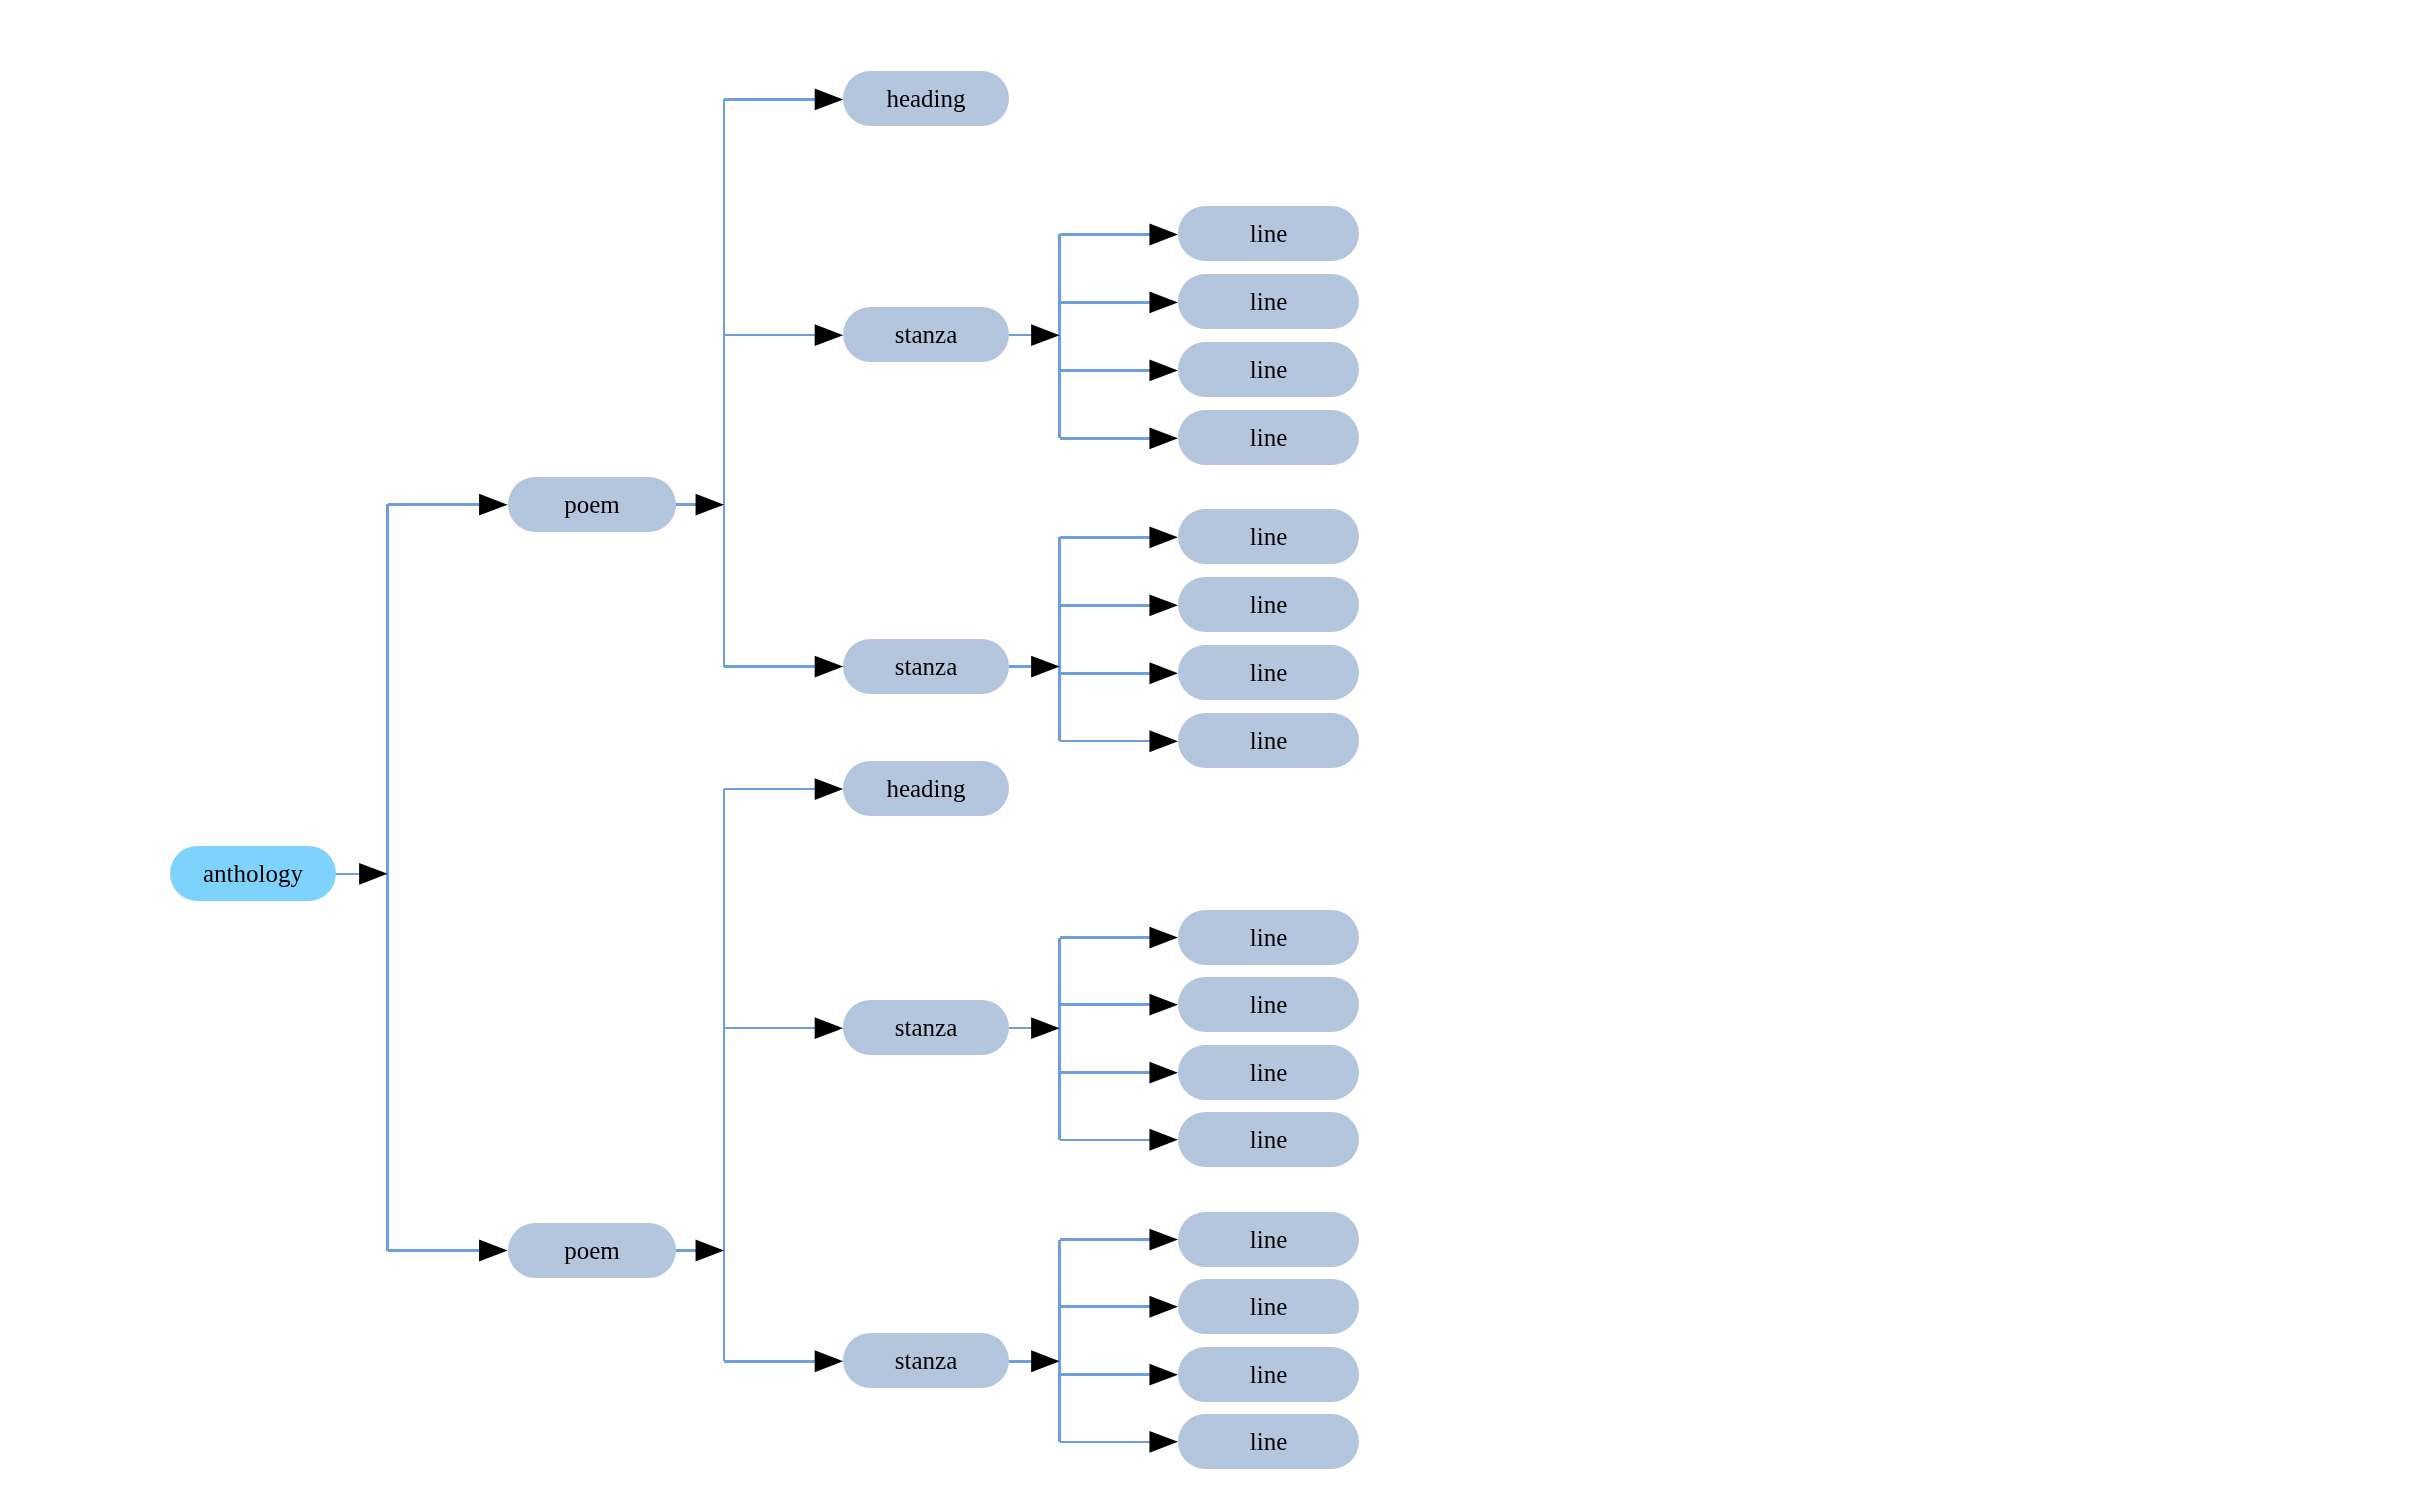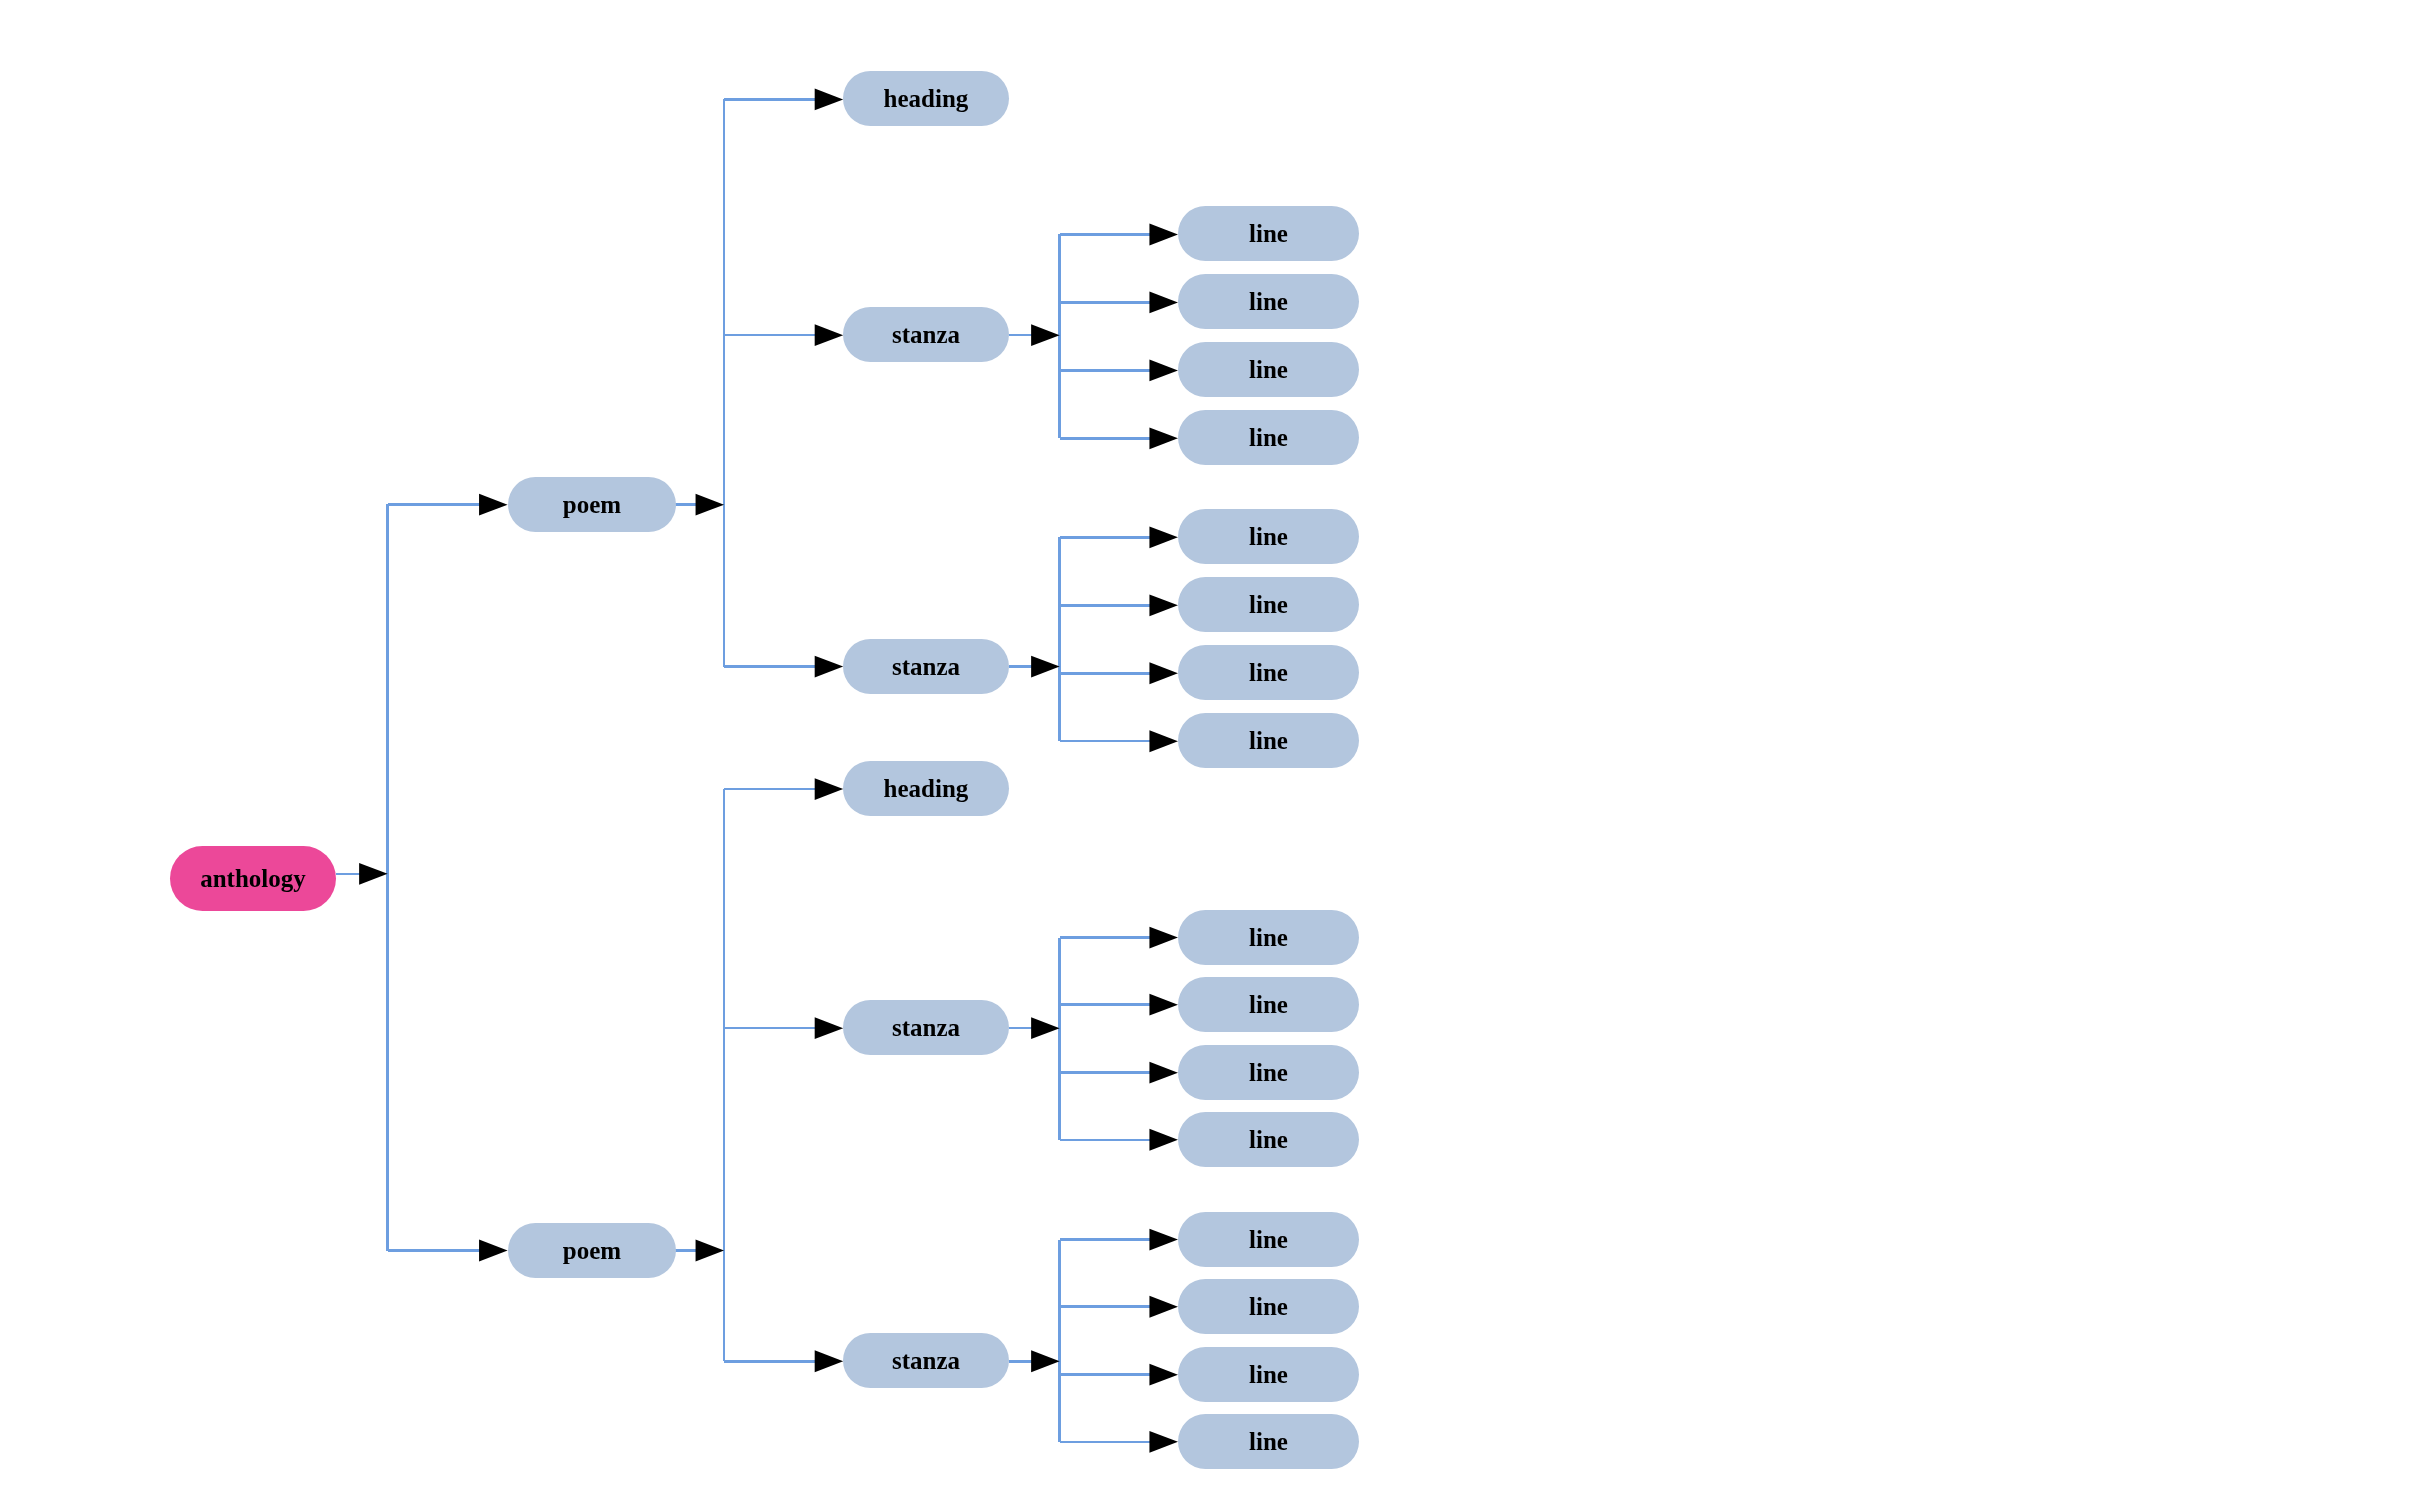--- a/index.html
+++ b/index.html
@@ -34,21 +34,21 @@
   }
   .node {
     position: absolute;
     box-sizing: border-box;
     display: flex;
     align-items: center;
     justify-content: center;
     background: #b3c6de;
     border-radius: 838px;
     color: #000000;
-    font-weight: bold;
+    font-weight: normal;
     font-family: "Liberation Serif", "DejaVu Serif", serif;
     line-height: 1;
     white-space: nowrap;
     user-select: none;
   }
   .node-label {
     display: block;
   }
 </style>
 </head>
@@ -120,21 +120,21 @@
       <line x1="1263" y1="1477" x2="1372" y2="1477" stroke="#6d9ee0" stroke-width="3" shape-rendering="crispEdges"></line>
       <polygon points="1404,1477 1370,1464 1370,1490" fill="#000000"></polygon>
       <line x1="1263" y1="1557" x2="1372" y2="1557" stroke="#6d9ee0" stroke-width="3" shape-rendering="crispEdges"></line>
       <polygon points="1404,1557 1370,1544 1370,1570" fill="#000000"></polygon>
       <line x1="1263" y1="1638" x2="1372" y2="1638" stroke="#6d9ee0" stroke-width="3" shape-rendering="crispEdges"></line>
       <polygon points="1404,1638 1370,1625 1370,1651" fill="#000000"></polygon>
       <line x1="1263" y1="1718" x2="1372" y2="1718" stroke="#6d9ee0" stroke-width="3" shape-rendering="crispEdges"></line>
       <polygon points="1404,1718 1370,1705 1370,1731" fill="#000000"></polygon>
     </svg>
   <div id="node-layer">
-      <div class="node" style="left: 170px; top: 846px; width: 166px; height: 65px; background: #ec4899; color: rgb(0, 0, 0); font-size: 25px;">
+      <div class="node" style="left: 170px; top: 846px; width: 166px; height: 55px; background: #7dd3fc; color: rgb(0, 0, 0); font-size: 25px;">
         <span class="node-label">anthology</span>
       </div>
       <div class="node" style="left: 508px; top: 477px; width: 168px; height: 55px; background: rgb(179, 198, 222); color: rgb(0, 0, 0); font-size: 25px;">
         <span class="node-label">poem</span>
       </div>
       <div class="node" style="left: 508px; top: 1223px; width: 168px; height: 55px; background: rgb(179, 198, 222); color: rgb(0, 0, 0); font-size: 25px;">
         <span class="node-label">poem</span>
       </div>
       <div class="node" style="left: 843px; top: 71px; width: 166px; height: 55px; background: rgb(179, 198, 222); color: rgb(0, 0, 0); font-size: 25px;">
         <span class="node-label">heading</span>

